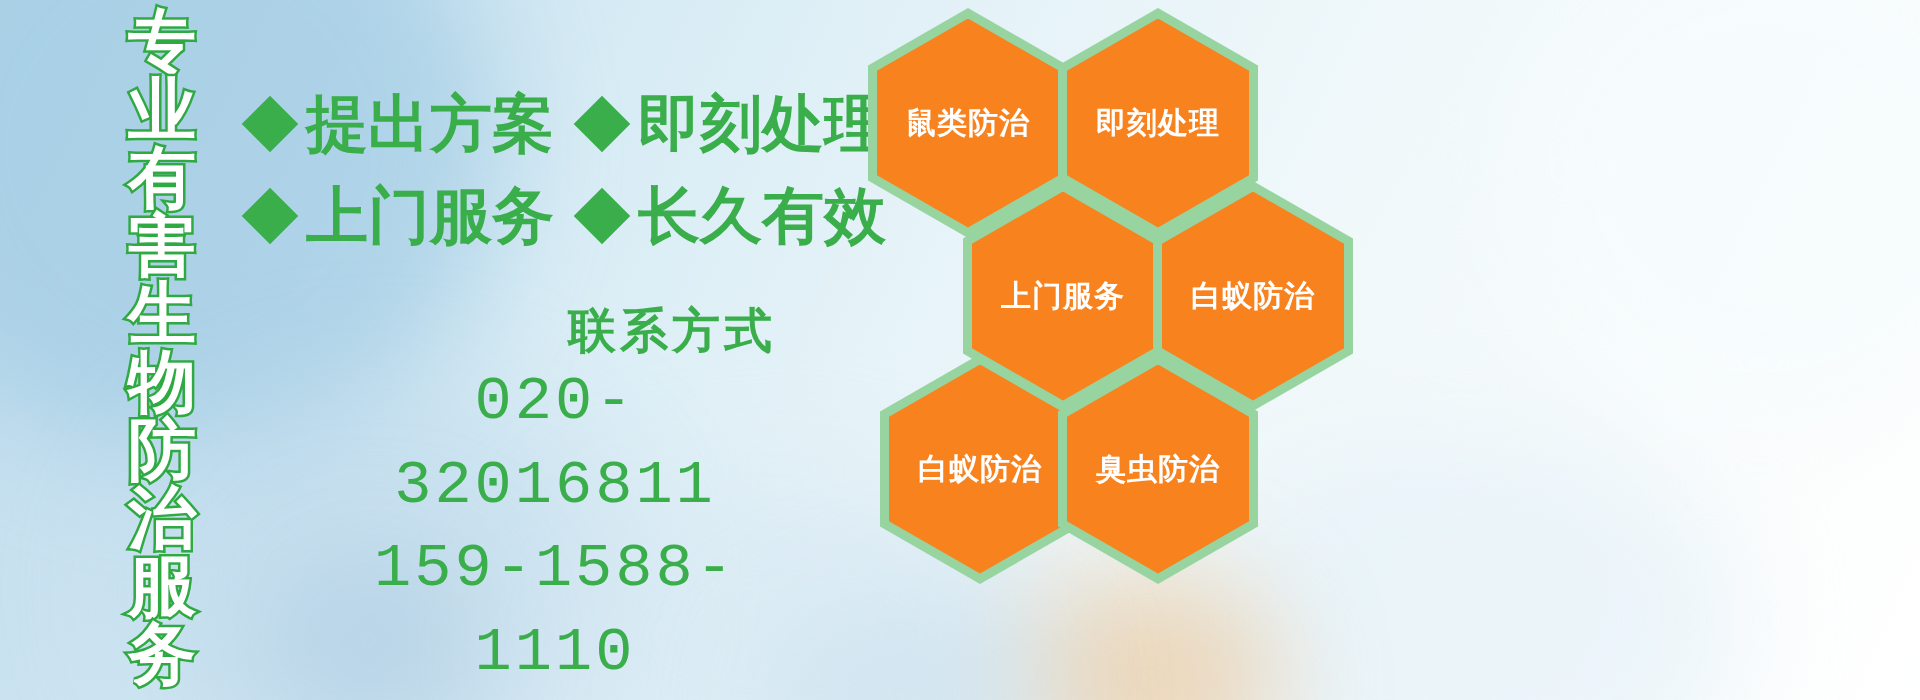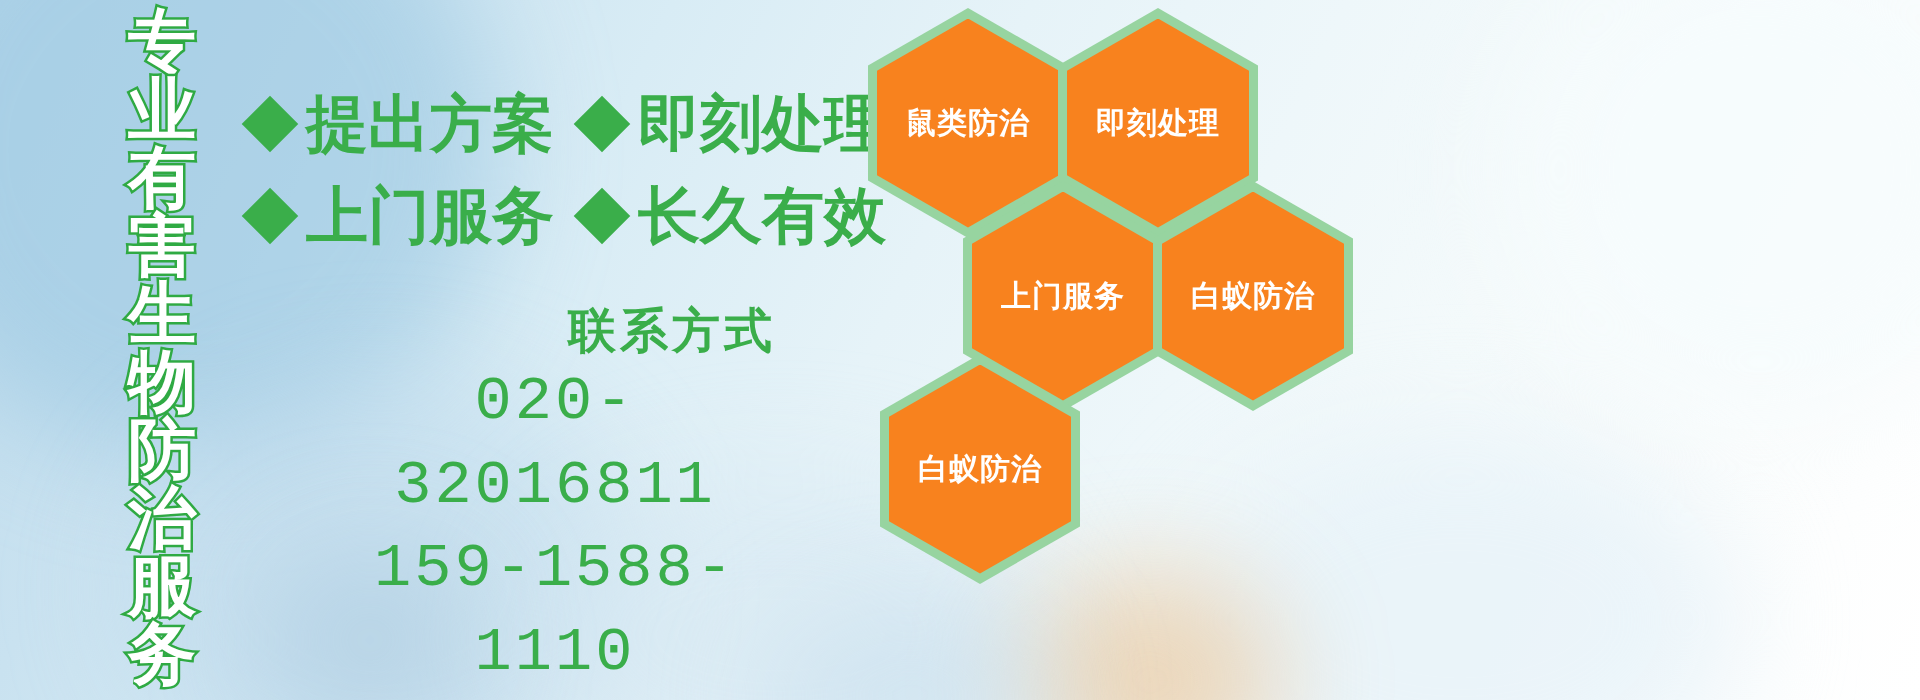--- a/index.html
+++ b/index.html
@@ -227,17 +227,22 @@
         <span class="hex-label">白蚁防治</span>
       </div>
     </div>
 
     <div class="hex" style="left:20px; top:354px;">
       <div class="hex-inner">
         <span class="hex-label">白蚁防治</span>
       </div>
     </div>
 
+    <div class="hex" style="left:198px; top:354px;">
+      <div class="hex-inner">
+        <span class="hex-label">臭虫防治</span>
+      </div>
+    </div>
 
 
   </div>
 
 </div>
 
 </body></html>

